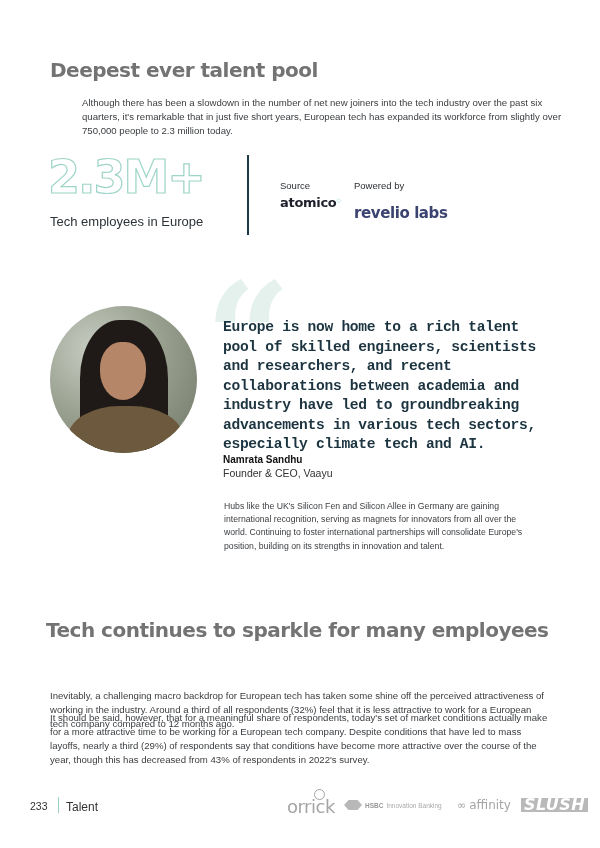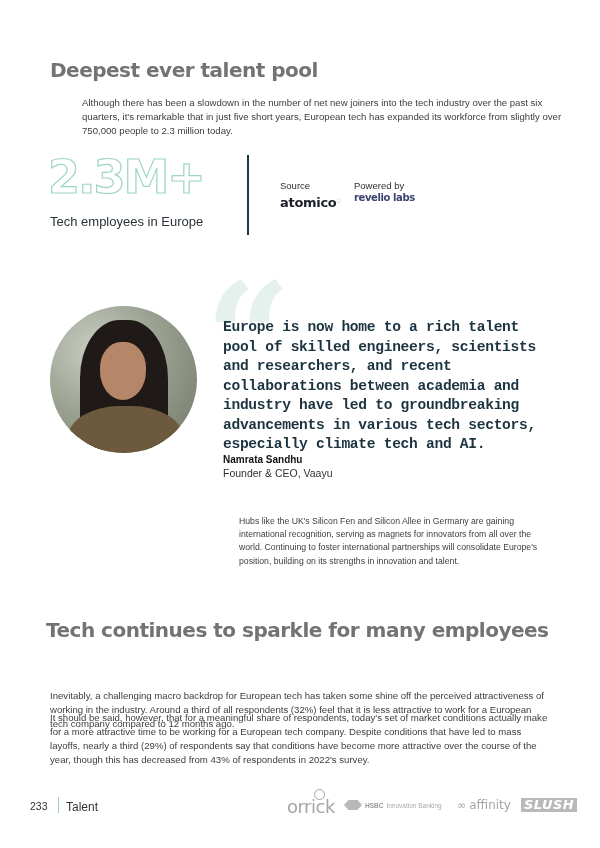--- a/index.html
+++ b/index.html
@@ -13,21 +13,21 @@
   #p1 { left: 50px; top: 96px; width: 500px; margin-left: 32px; }
   #stat-num { left: 48px; top: 152px; font-family: "DejaVu Sans", sans-serif; font-size: 46px; font-weight: bold;
               color: #ffffff; -webkit-text-stroke: 1.2px #9fd4c8; letter-spacing: -2px; line-height: 50px; }
   #stat-label { left: 50px; top: 214px; font-size: 13px; color: #2b3338; }
   #divider { left: 247px; top: 155px; width: 1.5px; height: 80px; background: #1e3a44; }
   .src-label { font-size: 9.5px; color: #2b2f33; }
   #src1 { left: 280px; top: 180px; }
   #src2 { left: 354px; top: 180px; }
   #atomico { left: 280px; top: 195px; font-family: "DejaVu Sans", sans-serif; font-size: 13px; font-weight: bold; color: #1d1f2b; letter-spacing: -0.3px; }
   #atomico sup { font-size: 5px; color: #7cc; font-weight: normal; }
-  #revelio { left: 354px; top: 192px; font-family: "DejaVu Sans", sans-serif; font-size: 10px; font-weight: bold; color: #3b4370; letter-spacing: -0.4px; }
+  #revelio { left: 354px; top: 204px; font-family: "DejaVu Sans", sans-serif; font-size: 15px; font-weight: bold; color: #3b4370; letter-spacing: -0.4px; }
   #portrait { left: 50px; top: 306px; width: 147px; height: 147px; border-radius: 50%; overflow: hidden;
               background: radial-gradient(circle at 30% 30%, #c8cdc3 0%, #9aa190 45%, #6f7566 100%); }
   #portrait .hair { position: absolute; left: 30px; top: 14px; width: 88px; height: 130px; border-radius: 45% 45% 20% 20%; background: #1f1a17; }
   #portrait .face { position: absolute; left: 50px; top: 36px; width: 46px; height: 58px; border-radius: 45% 45% 50% 50%; background: #b68668; }
   #portrait .body { position: absolute; left: 18px; top: 100px; width: 115px; height: 70px; border-radius: 45% 45% 0 0; background: #6d5a3e; }
   #quote-mark { left: 205px; top: 262px; font-family: "DejaVu Serif", serif; font-size: 150px; font-weight: bold; color: #e5f1ec; line-height: 150px; }
   #quote { left: 223px; top: 318px; width: 330px; font-family: Liberation Mono, monospace; font-weight: bold; font-size: 14.6px; line-height: 19.5px; color: #1c3440; letter-spacing: -0.3px; }
   #author { left: 223px; top: 454px; font-size: 10px; font-weight: bold; color: #111; }
   #role { left: 223px; top: 467px; font-size: 10.5px; color: #333; }
   #p-hubs { left: 223px; top: 499px; width: 300px; font-size: 8.7px; line-height: 13.2px; color: #3a3d40; }
@@ -36,21 +36,21 @@
   #footer-page { left: 30px; top: 800px; font-size: 10.5px; color: #333; }
   #footer-sep { left: 58px; top: 797px; width: 1px; height: 16px; background: #9bcfc4; }
   #footer-section { left: 66px; top: 800px; font-size: 12px; color: #333; text-align: right; }
   #orrick { left: 287px; top: 796px; font-size: 18px; font-family: "DejaVu Sans", sans-serif; color: #a5a5a5; letter-spacing: -0.5px; }
   #orrick-ring { left: 314px; top: 789px; width: 9px; height: 9px; border: 1.3px solid #a5a5a5; border-radius: 50%; }
   #hsbc { left: 344px; top: 800px; display: flex; align-items: center; gap: 3px; font-size: 6.5px; color: #aaa; }
   #hsbc .hex { width: 18px; height: 10px; background: #b8b8b8; clip-path: polygon(0 50%, 25% 0, 75% 0, 100% 50%, 75% 100%, 25% 100%); }
   #hsbc b { font-weight: bold; color: #999; }
   #affinity { left: 457px; top: 798px; font-size: 12px; color: #a5a5a5; font-family: "DejaVu Sans", sans-serif; display: flex; align-items: center; gap: 3px; }
   #affinity .ic { font-size: 11px; }
-  #slush { left: 521px; top: 798px; padding: 0 3px; height: 14px; line-height: 14px; background: #b9b9b9; color: #fff; font-family: "DejaVu Sans", sans-serif; font-weight: bold; font-style: italic; font-size: 13px; letter-spacing: 0.5px; }
+  #slush { left: 521px; top: 798px; padding: 0 3px; height: 14px; line-height: 14px; background: #b9b9b9; color: #fff; font-family: "DejaVu Sans", sans-serif; font-weight: bold; font-style: italic; font-size: 16px; letter-spacing: 0.5px; }
 </style>
 </head>
 <body>
 
 <h1 id="h1a" class="abs">Deepest ever talent pool</h1>
 <p id="p1" class="abs body">Although there has been a slowdown in the number of net new joiners into the tech industry over the past six quarters, it's remarkable that in just five short years, European tech has expanded its workforce from slightly over 750,000 people to 2.3 million today.</p>
 
 <div id="stat-num" class="abs">2.3M+</div>
 <div id="stat-label" class="abs">Tech employees in Europe</div>
 <div id="divider" class="abs"></div>
@@ -63,21 +63,21 @@
 <div id="portrait" class="abs">
   <div class="hair"></div>
   <div class="body"></div>
   <div class="face"></div>
 </div>
 
 <div id="quote-mark" class="abs">“</div>
 <div id="quote" class="abs">Europe is now home to a rich talent pool of skilled engineers, scientists and researchers, and recent collaborations between academia and industry have led to groundbreaking advancements in various tech sectors, especially climate tech and AI.</div>
 <div id="author" class="abs">Namrata Sandhu</div>
 <div id="role" class="abs">Founder &amp; CEO, Vaayu</div>
-<p id="p-hubs" class="abs" style="margin:16px">Hubs like the UK's Silicon Fen and Silicon Allee in Germany are gaining international recognition, serving as magnets for innovators from all over the world. Continuing to foster international partnerships will consolidate Europe's position, building on its strengths in innovation and talent.</p>
+<p id="p-hubs" class="abs" style="margin:1px">Hubs like the UK's Silicon Fen and Silicon Allee in Germany are gaining international recognition, serving as magnets for innovators from all over the world. Continuing to foster international partnerships will consolidate Europe's position, building on its strengths in innovation and talent.</p>
 
 <h1 id="h1b" class="abs">Tech continues to sparkle for many employees</h1>
 <p id="p2" class="abs body">Inevitably, a challenging macro backdrop for European tech has taken some shine off the perceived attractiveness of working in the industry. Around a third of all respondents (32%) feel that it is less attractive to work for a European tech company compared to 12 months ago.</p>
 <p id="p3" class="abs body">It should be said, however, that for a meaningful share of respondents, today's set of market conditions actually make for a more attractive time to be working for a European tech company. Despite conditions that have led to mass layoffs, nearly a third (29%) of respondents say that conditions have become more attractive over the course of the year, though this has decreased from 43% of respondents in 2022's survey.</p>
 
 <div id="footer-page" class="abs">233</div>
 <div id="footer-sep" class="abs"></div>
 <div id="footer-section" class="abs">Talent</div>
 
 <div id="orrick-ring" class="abs"></div>

